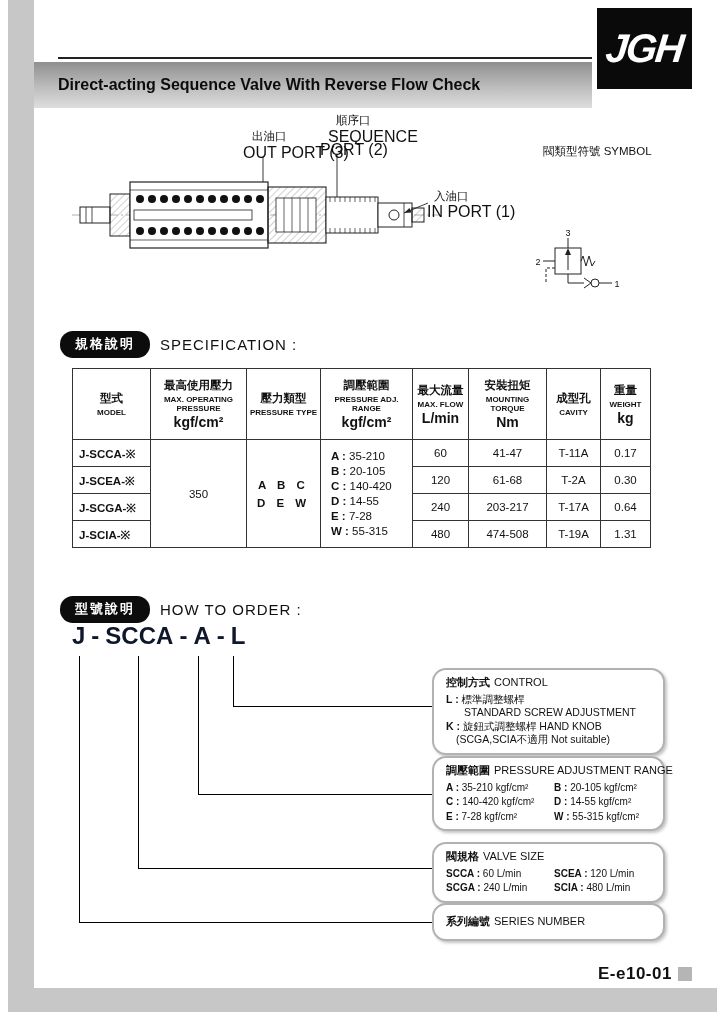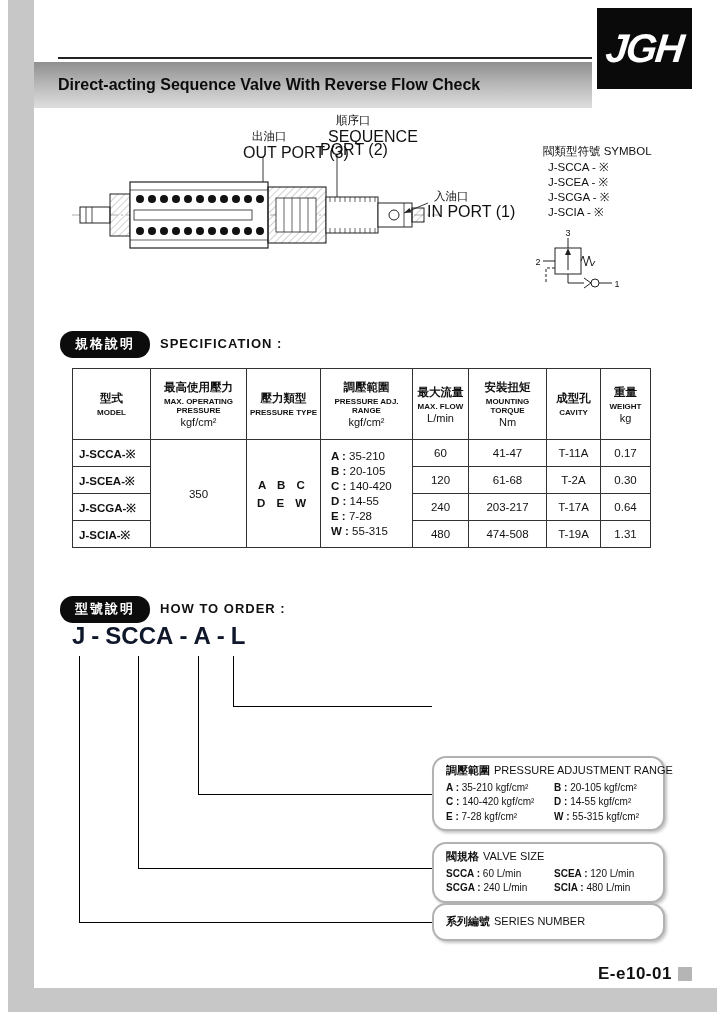--- a/index.html
+++ b/index.html
@@ -25,29 +25,29 @@
   
   .lbl { position:absolute; font-size:16px; color:#111; white-space:nowrap; }
   .lbl-zh { font-size:11.5px; }
   .symbol-heading { position:absolute; left:543px; top:144px; font-size:11.5px; font-weight:normal; white-space:nowrap; }
   .symbol-models { position:absolute; left:548px; top:160px; font-size:11.5px; line-height:15px; }
   .drawing-svg { position:absolute; left:60px; top:110px; }
 
   
   .badge { position:absolute; background:#0c0c0c; color:#fff; font-size:13px; font-weight:bold;
     letter-spacing:2px; padding:4px 15px 5px 15px; border-radius:13px; white-space:nowrap; }
-  .section-heading { position:absolute; font-size:13px; font-weight:bold; letter-spacing:1px; white-space:nowrap; }
+  .section-heading { position:absolute; font-size:15px; font-weight:normal; letter-spacing:1px; white-space:nowrap; }
 
   
   .spec-table { position:absolute; left:72px; top:368px; width:578px; border-collapse:collapse; table-layout:fixed; }
   .spec-table th, .spec-table td { border:1px solid #333; padding:0; }
   .spec-table thead th { height:70px; vertical-align:middle; text-align:center; background:#fff; }
   .th-zh { display:block; font-size:11.5px; font-weight:bold; }
   .th-en { display:block; font-size:8px; font-weight:bold; margin-top:2px; line-height:9px; }
-  .th-unit { display:block; font-size:11px; font-weight:normal; margin-top:1px; }
+  .th-unit { display:block; font-size:14px; font-weight:bold; margin-top:1px; }
   .spec-table tbody td { height:26px; text-align:center; font-size:11.5px; }
   .model-cell { text-align:left !important; padding-left:6px !important; font-weight:bold; white-space:nowrap; }
   .type-cell { font-weight:bold; letter-spacing:4px; font-size:12px; line-height:18px; }
   .range-cell { text-align:left !important; padding-left:10px !important; font-size:11px; line-height:15px; }
   .range-cell .rk { font-weight:bold; }
   .press-cell { font-size:12px; }
 
   
   .order-code { position:absolute; left:72px; top:622px; font-size:24px; font-weight:bold; white-space:nowrap; color:#0f172a; }
   .order-code .sep { margin:0 6px; }
@@ -193,26 +193,20 @@
 
   <div class="lbl lbl-zh" style="left:336px; top:113px;">順序口</div>
   <div class="lbl" style="left:328px; top:128px;">SEQUENCE</div>
   <div class="lbl" style="left:320px; top:141px;">PORT (2)</div>
   <div class="lbl lbl-zh" style="left:252px; top:129px;">出油口</div>
   <div class="lbl" style="left:243px; top:144px;">OUT PORT (3)</div>
   <div class="lbl lbl-zh" style="left:434px; top:189px;">入油口</div>
   <div class="lbl" style="left:427px; top:203px;">IN PORT (1)</div>
 
   <div class="symbol-heading">閥類型符號 SYMBOL</div>
-  <div class="symbol-models">
-    <div>J-SCCA - ※</div>
-    <div>J-SCEA - ※</div>
-    <div>J-SCGA - ※</div>
-    <div>J-SCIA - ※</div>
-  </div>
 
   <div class="badge" style="left:60px; top:331px;">規格說明</div>
   <div class="section-heading" style="left:160px; top:336px;">SPECIFICATION :</div>
 
   <table class="spec-table">
     <colgroup>
       <col style="width:78px">
         <col style="width:96px">
         <col style="width:74px">
         <col style="width:92px">
@@ -316,20 +310,29 @@
 
   <div class="vline" style="left:233px; top:656px; height:51px;"></div>
   <div class="hline" style="left:233px; top:706px; width:199px;"></div>
   <div class="vline" style="left:198px; top:656px; height:139px;"></div>
   <div class="hline" style="left:198px; top:794px; width:234px;"></div>
   <div class="vline" style="left:138px; top:656px; height:213px;"></div>
   <div class="hline" style="left:138px; top:868px; width:294px;"></div>
   <div class="vline" style="left:79px; top:656px; height:267px;"></div>
   <div class="hline" style="left:79px; top:922px; width:353px;"></div>
 
+  <div class="callout" style="top:668px; min-height:78px;">
+    <div class="box-title">
+      <span class="zh">控制方式</span><span class="en">CONTROL</span>
+    </div>
+    <div><span class="rk">L :</span> <span>標準調整螺桿</span></div>
+    <div class="indent1">STANDARD SCREW ADJUSTMENT</div>
+    <div><span class="rk">K :</span> <span>旋鈕式調整螺桿 HAND KNOB</span></div>
+    <div class="indent2">(SCGA,SCIA不適用  Not suitable)</div>
+  </div>
 
   <div class="callout" style="top:756px; min-height:72px;">
     <div class="box-title">
       <span class="zh">調壓範圍</span><span class="en">PRESSURE ADJUSTMENT RANGE</span>
     </div>
     <div class="two-col">
       <div class="cell"><span class="rk">A :</span> <span>35-210 kgf/cm²</span></div>
       <div class="cell"><span class="rk">B :</span> <span>20-105 kgf/cm²</span></div>
       <div class="cell"><span class="rk">C :</span> <span>140-420 kgf/cm²</span></div>
       <div class="cell"><span class="rk">D :</span> <span>14-55 kgf/cm²</span></div>

